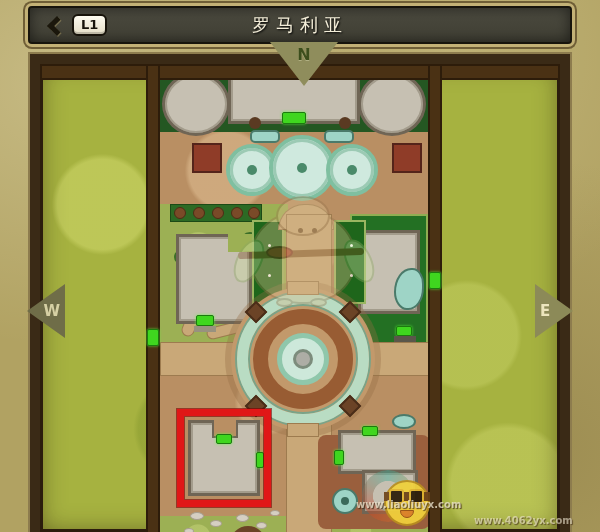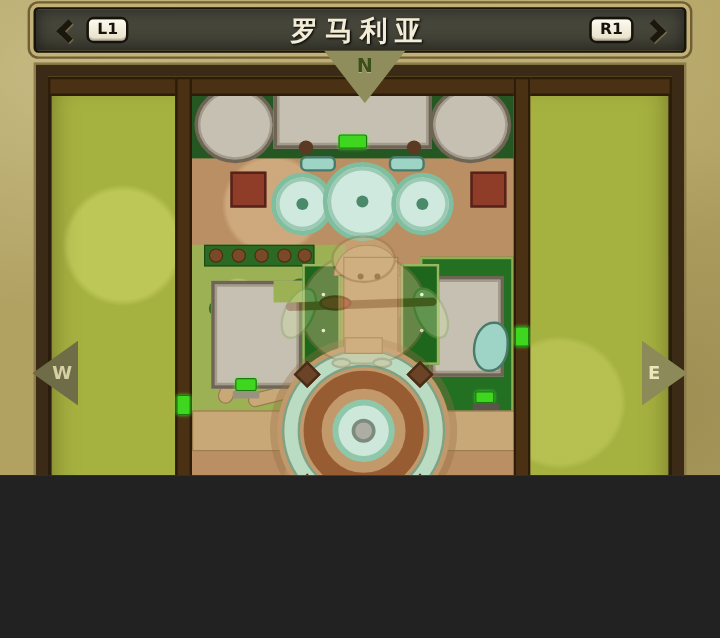--- a/index.html
+++ b/index.html
@@ -1,18 +1,18 @@
 <!DOCTYPE html>
 <html><head>
 <meta charset="utf-8">
 <style>
   * { margin:0; padding:0; box-sizing:border-box; }
   body { font-family:"DejaVu Sans", sans-serif; background:#222; }
   .screen{
-    position:relative; width:600px; height:396px; overflow:hidden;
+    position:relative; width:600px; height:532px; overflow:hidden;
     background-color:#b1a262;
     background-image:
       radial-gradient(ellipse at 12% 15%, rgba(255,250,220,.28), transparent 42%),
       radial-gradient(ellipse at 88% 85%, rgba(110,92,45,.30), transparent 46%),
       radial-gradient(ellipse at 75% 10%, rgba(255,248,210,.18), transparent 38%);
   }
   .abs{ position:absolute; }
 
   
   .header{
@@ -31,21 +31,21 @@
   .chev.left::before{ left:6px; transform:rotate(45deg); }
   .chev.right::before{ left:2px; transform:rotate(225deg); }
   .sbtn{
     background:linear-gradient(#fdfbf0,#e6dfc8);
     border:2px solid #17130a; border-radius:6px;
     padding:1px 7px; font-weight:bold; font-size:13px; color:#17130a;
     box-shadow:inset 0 -2px 0 rgba(0,0,0,.18); cursor:pointer; line-height:16px;
   }
   .title{
     position:absolute; left:0; right:0; text-align:center;
-    color:#f3edd8; font-size:23px; font-weight:bold; letter-spacing:6px;
+    color:#f3edd8; font-size:18px; font-weight:normal; letter-spacing:6px;
     text-shadow:1px 1px 2px #000; pointer-events:none;
   }
 
   
   .map-frame{
     left:30px; top:54px; width:540px; height:488px;
     border:10px solid #3a2a16;
     box-shadow:0 0 0 2px #8d7c4e, inset 0 0 0 3px #2b1d0d, inset 0 0 24px rgba(40,25,8,.5);
     background-color:#a6b240;
     background-image:
@@ -154,24 +154,20 @@
 <body>
 
 <div class="screen">
 
   <div class="abs header">
     <div class="hgroup">
       <span class="chev left"></span>
       <span class="sbtn">L1</span>
     </div>
     <div class="title">罗马利亚</div>
-    <div class="hgroup">
-      <span class="sbtn">R1</span>
-      <span class="chev right"></span>
-    </div>
   </div>
 
   <div class="abs map-frame">
 
     <div class="abs ground" style="left:120px;top:14px;width:268px;height:464px;"></div>
 
     <div class="abs" style="left:120px;top:14px;width:268px;height:54px;background:#245722;"></div>
     <div class="abs bldg" style="left:122px;top:8px;width:68px;height:64px;border-radius:50%;"></div>
     <div class="abs bldg" style="left:318px;top:8px;width:68px;height:64px;border-radius:50%;"></div>
     <div class="abs bldg" style="left:188px;top:6px;width:132px;height:54px;"></div>

